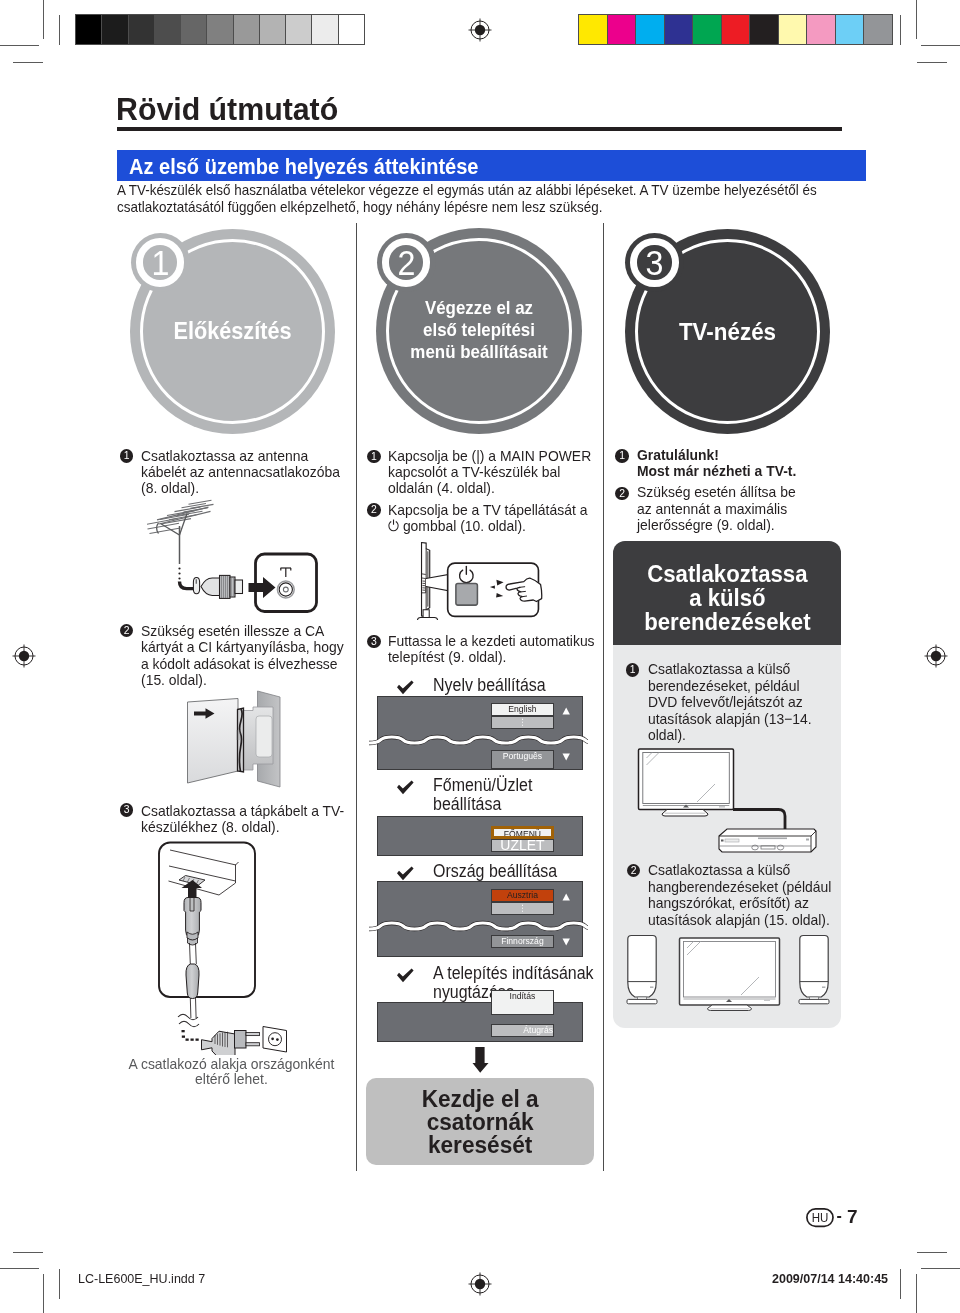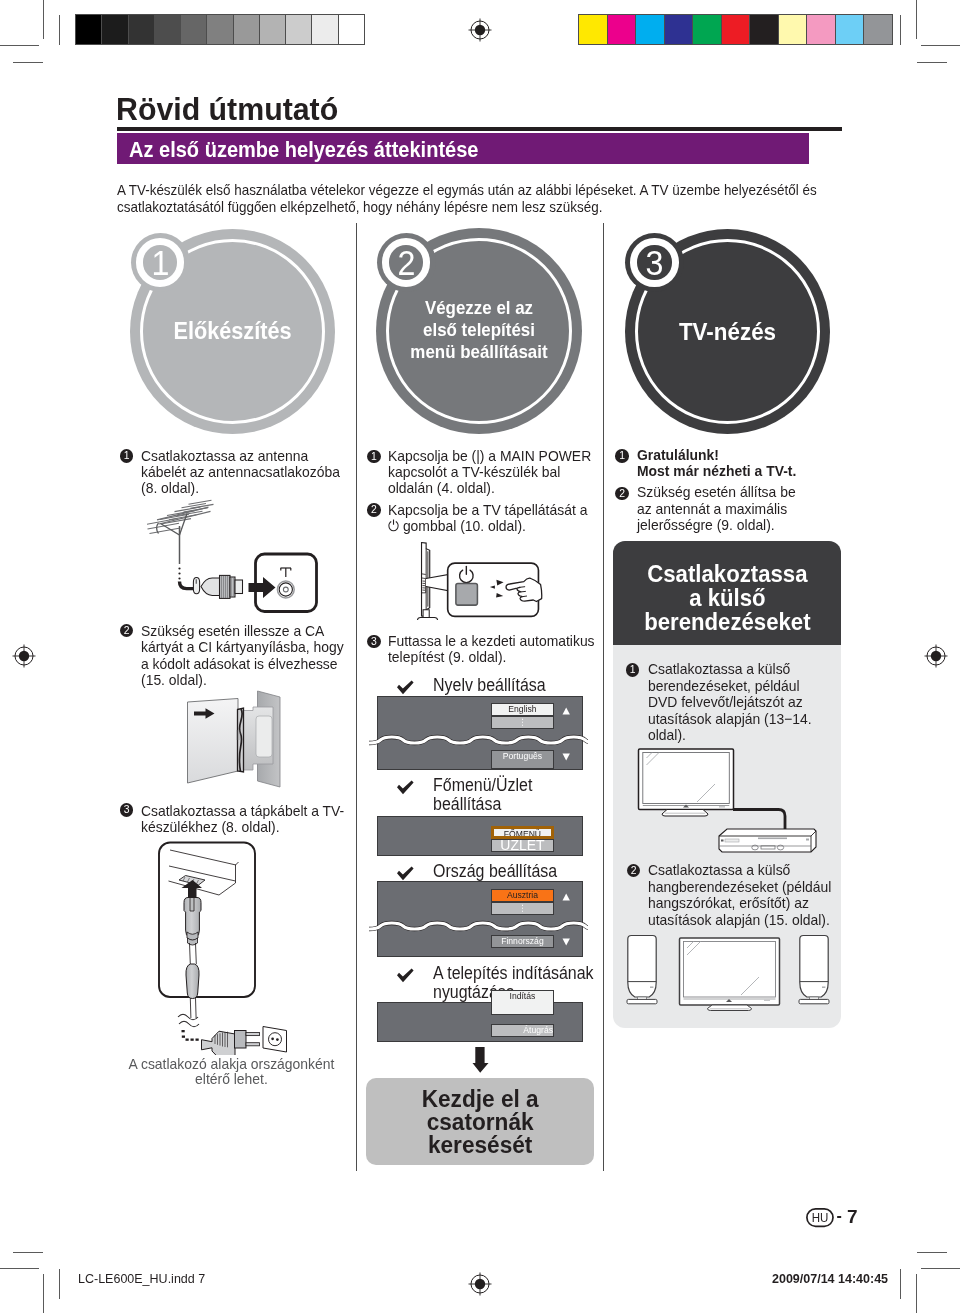--- a/index.html
+++ b/index.html
@@ -10,21 +10,21 @@
   .abs{position:absolute;}
   
   .cmark{position:absolute;background:#5a5a5a;}
   .regmark{position:absolute;}
   .colorbar{position:absolute;display:flex;border:1px solid #4d4d4d;box-sizing:border-box;}
   .colorbar i{display:block;width:100%;height:100%;border-right:1px solid #4d4d4d;box-sizing:border-box;}
   .colorbar i:last-child{border-right:none;}
   
   #title{left:115.5px;top:91px;font-size:32px;font-weight:bold;letter-spacing:0;transform:scaleX(0.947);transform-origin:0 0;}
   #rule{left:117px;top:127px;width:725px;height:4px;background:#231f20;}
-  #subbar{left:117px;top:133px;width:692px;height:31px;background:#701a75;}
+  #subbar{left:117px;top:150px;width:749px;height:31px;background:#1d4ed8;}
   #subbar span{position:absolute;left:12px;top:3.5px;color:#fff;font-size:22.5px;font-weight:bold;letter-spacing:0;transform:scaleX(0.89);transform-origin:0 0;white-space:nowrap;}
   #intro{left:117.4px;top:182px;width:790px;font-size:14.5px;line-height:16.5px;transform:scaleX(0.928);transform-origin:0 0;}
   
   .vdiv{position:absolute;width:1.6px;background:#4d4d4d;top:223px;height:948px;}
   
   .stepwrap{position:absolute;}
   .stepcirc{position:absolute;border-radius:50%;}
   .stepring{position:absolute;border-radius:50%;border:3px solid #fff;}
   .steptext{position:absolute;width:100%;text-align:center;color:#fff;font-weight:bold;}
   .badge{position:absolute;width:59px;height:59px;border-radius:50%;}
@@ -467,21 +467,21 @@
         <div style="position:absolute;left:377px;top:816px;width:205.5px;height:40px;background:#6b6d72;border:1.6px solid #3a3a3c;box-sizing:border-box;"></div>
         <div style="position:absolute;left:490.9px;top:825.5px;width:63.1px;height:13px;background:#f1f2f2;border:3px solid #a16207;box-sizing:border-box;color:#231f20;font-size:8.6px;line-height:11px;text-align:center;white-space:nowrap;overflow:hidden;">FŐMENÜ</div>
         <div style="position:absolute;left:490.9px;top:838.5px;width:63.1px;height:13.1px;background:#bcbdbf;border:1px solid #3a3a3c;box-sizing:border-box;color:#fff;font-size:14px;line-height:11.1px;text-align:center;white-space:nowrap;overflow:hidden;">ÜZLET</div>
       </div>
       <div>
         <div style="position:absolute;left:396px;top:866px;"><svg width="19" height="15" viewBox="0 0 19 15">
             <path d="M1 7.2 L3.0 4.8 L6.9 8.6 L15.6 0.6 L17.6 2.4 L7.0 14.2 Z" fill="#231f20"></path>
           </svg></div>
         <div class="para" style="left:433.4px;top:862.2px;width:190px;font-size:17.5px;line-height:19px;transform:scaleX(0.912);">Ország beállítása</div>
         <div style="position:absolute;left:377px;top:881px;width:205.5px;height:76px;background:#6b6d72;border:1.6px solid #3a3a3c;box-sizing:border-box;"></div>
-        <div style="position:absolute;left:490.9px;top:888.7px;width:63.1px;height:13px;background:#f97316;border:1px solid #3a3a3c;box-sizing:border-box;color:#231f20;font-size:8.6px;line-height:11px;text-align:center;white-space:nowrap;overflow:hidden;">Ausztria</div>
+        <div style="position:absolute;left:490.9px;top:888.7px;width:63.1px;height:13px;background:#c2410c;border:1px solid #3a3a3c;box-sizing:border-box;color:#231f20;font-size:8.6px;line-height:11px;text-align:center;white-space:nowrap;overflow:hidden;">Ausztria</div>
         <div style="position:absolute;left:490.9px;top:901.7px;width:63.1px;height:13.1px;background:#bcbdbf;border:1px solid #3a3a3c;box-sizing:border-box;color:#fff;font-size:8.6px;line-height:11.1px;text-align:center;white-space:nowrap;overflow:hidden;">⋮</div>
         <div style="position:absolute;left:490.9px;top:935.2px;width:63.1px;height:13px;background:#939598;border:1px solid #3a3a3c;box-sizing:border-box;color:#fff;font-size:8.6px;line-height:11px;text-align:center;white-space:nowrap;overflow:hidden;">Finnország</div>
         <svg style="position:absolute;left:561.8px;top:892.9px;" width="9" height="8" viewBox="0 0 9 8">
           <polygon points="0.5,7.6 4.2,0.4 7.9,7.6" fill="#fff"></polygon>
         </svg>
         <svg style="position:absolute;left:561.8px;top:938px;" width="9" height="8" viewBox="0 0 9 8">
           <polygon points="0.5,0.4 4.2,7.6 7.9,0.4" fill="#fff"></polygon>
         </svg>
         <svg style="position:absolute;left:369px;top:918.5px;" width="219" height="14" viewBox="0 0 219 14">
           <path d="M0 10 C16.38 10 6.370000000000001 4 22.75 4 C39.13 4 29.12 10 45.5 10 C61.879999999999995 10 51.870000000000005 4 68.25 4 C84.63 4 74.62 10 91 10 C107.38 10 97.37 4 113.75 4 C130.13 4 120.12 10 136.5 10 C152.88 10 142.87 4 159.25 4 C175.63 4 165.62 10 182 10 C198.38 10 188.37 4 204.75 4 C221.13 4 211.12 10 227.5 10 C243.88 10 233.87 4 250.25 4 C266.63 4 256.62 10 273 10" fill="none" stroke="#231f20" stroke-width="4.4" stroke-linecap="butt"></path>

